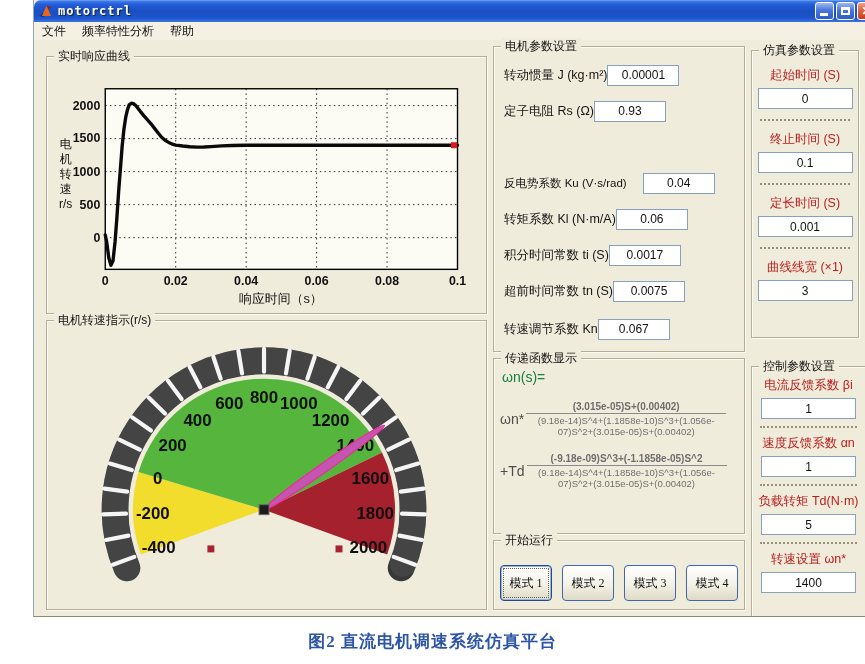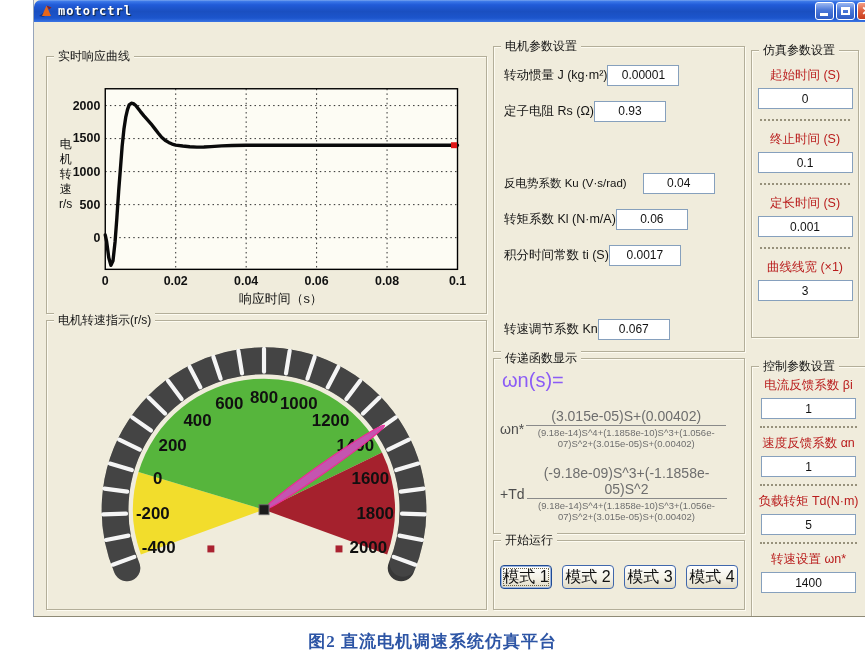--- a/index.html
+++ b/index.html
@@ -50,32 +50,32 @@
   .edit{border:1px solid #86a0bd;background:#fff;font-size:12px;color:#111;text-align:center;
         font-family:"Liberation Sans",sans-serif;height:21px;box-sizing:border-box;padding:0;}
   .w92{width:72px;} .w95{width:95px;}
 
   
   .vcol{position:absolute;left:6px;right:6px;top:14px;display:flex;flex-direction:column;align-items:center;}
   .vlabel{font-size:12.5px;color:#b91c1c;white-space:nowrap;margin:2px 0 4px 0;}
   .dashsep{width:96%;border-top:2px dotted #97917b;margin:10px 0 8px 0;}
 
   
-  .tf-lhs{font-size:20px;color:#8b5cf6;margin:4px 0 16px 2px;}
+  .tf-lhs{font-size:14px;color:#15803d;margin:4px 0 16px 2px;}
   .tf-term{display:flex;align-items:center;margin-top:6px;}
   .tf-prefix{font-size:14px;color:#4d4d4d;flex:0 0 auto;margin-right:2px;}
   .frac{display:inline-block;width:200px;text-align:center;color:#6e6e6e;}
-  .frac .num{display:block;font-size:14px;border-bottom:1px solid #8a8a8a;padding-bottom:1px;}
+  .frac .num{display:block;font-size:10px;border-bottom:1px solid #8a8a8a;padding-bottom:1px;font-weight:bold;}
   .frac .den{display:block;font-size:9.5px;line-height:11px;padding-top:1px;}
 
   
   .btnrow{position:absolute;left:6px;top:24px;right:6px;display:flex;justify-content:space-between;}
-  .xp-btn{width:52px;height:24px;border:1px solid #4067ac;border-radius:4px;font-size:16px;color:#111;
+  .xp-btn{width:52px;height:36px;border:1px solid #4067ac;border-radius:4px;font-size:12px;color:#111;
           background:linear-gradient(180deg,#ffffff,#f4f1e6 55%,#dfdac6);cursor:pointer;
-          font-family:Liberation Sans, sans-serif;padding:0;}
+          font-family:Liberation Serif, serif;padding:0;}
   .xp-btn.focused{outline:1px dotted #6b6449;outline-offset:-4px;border-color:#1f4a94;box-shadow:0 0 0 1px #9db6de inset;}
 
   .caption{position:absolute;left:0;right:0;top:630px;text-align:center;color:#2d55a5;font-weight:bold;
            font-size:17px;font-family:"Liberation Serif",serif;letter-spacing:1px;}
 </style>
 </head>
 <body>
 
 <div class="page">
 
@@ -96,20 +96,25 @@
           </span>
         <span class="wbtn">
             <span class="glyph-max"></span>
           </span>
         <span class="wbtn close">
             <span class="glyph-x">✕</span>
           </span>
       </span>
     </div>
 
+    <div class="menubar">
+      <span class="menu-item">文件</span>
+      <span class="menu-item">频率特性分析</span>
+      <span class="menu-item">帮助</span>
+    </div>
 
     <div class="content">
 
       <div class="panel" style="left:12px;top:16px;width:441px;height:258px;">
         <div class="panel-title">实时响应曲线</div>
         <svg id="plot-svg" class="plot-svg" viewBox="0 0 441 258">
           <rect x="58" y="32" width="355" height="182" fill="#fdfcf4" stroke="none"></rect>
           <g id="plot-grid">
               <line x1="129" x2="129" y1="32" y2="214" class="gridline"></line>
               <line x1="200" x2="200" y1="32" y2="214" class="gridline"></line>
@@ -225,20 +230,24 @@
             <input class="edit w92" value="0.04" style="">
           </div>
         <div class="mrow" style="top:161px;">
             <span class="mlabel">转矩系数 Kl (N·m/A)</span>
             <input class="edit w92" value="0.06" style="">
           </div>
         <div class="mrow" style="top:197px;">
             <span class="mlabel">积分时间常数 ti (S)</span>
             <input class="edit w92" value="0.0017" style="">
           </div>
+        <div class="mrow" style="top:233px;">
+            <span class="mlabel">超前时间常数 tn (S)</span>
+            <input class="edit w92" value="0.0075" style="">
+          </div>
         <div class="mrow" style="top:271px;">
             <span class="mlabel">转速调节系数 Kn</span>
             <input class="edit w92" value="0.067" style="">
           </div>
       </div>
 
       <div class="panel" style="left:459px;top:318px;width:252px;height:176px;">
         <div class="panel-title">传递函数显示</div>
         <div style="position:absolute;left:6px;top:6px;right:4px;">
           <div class="tf-lhs">ωn(s)=</div>

